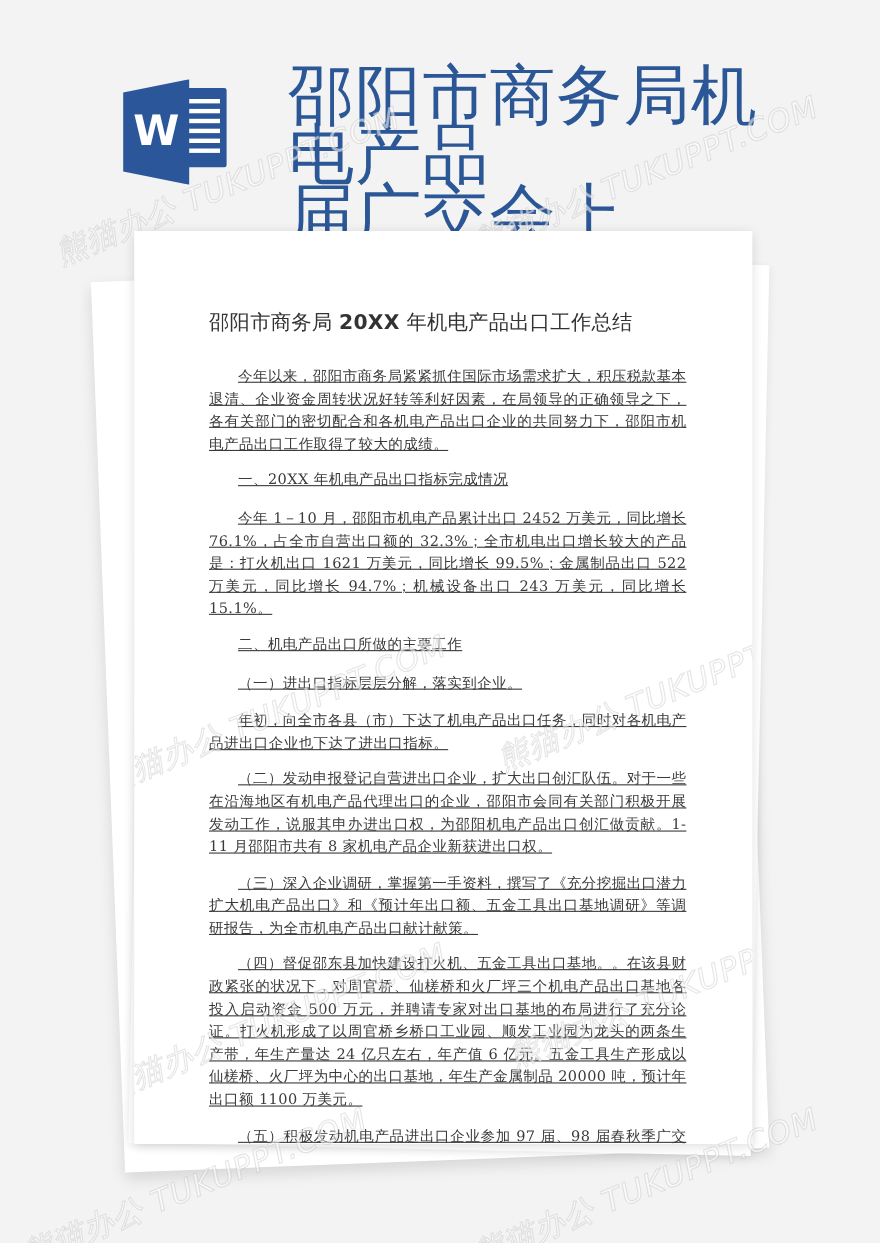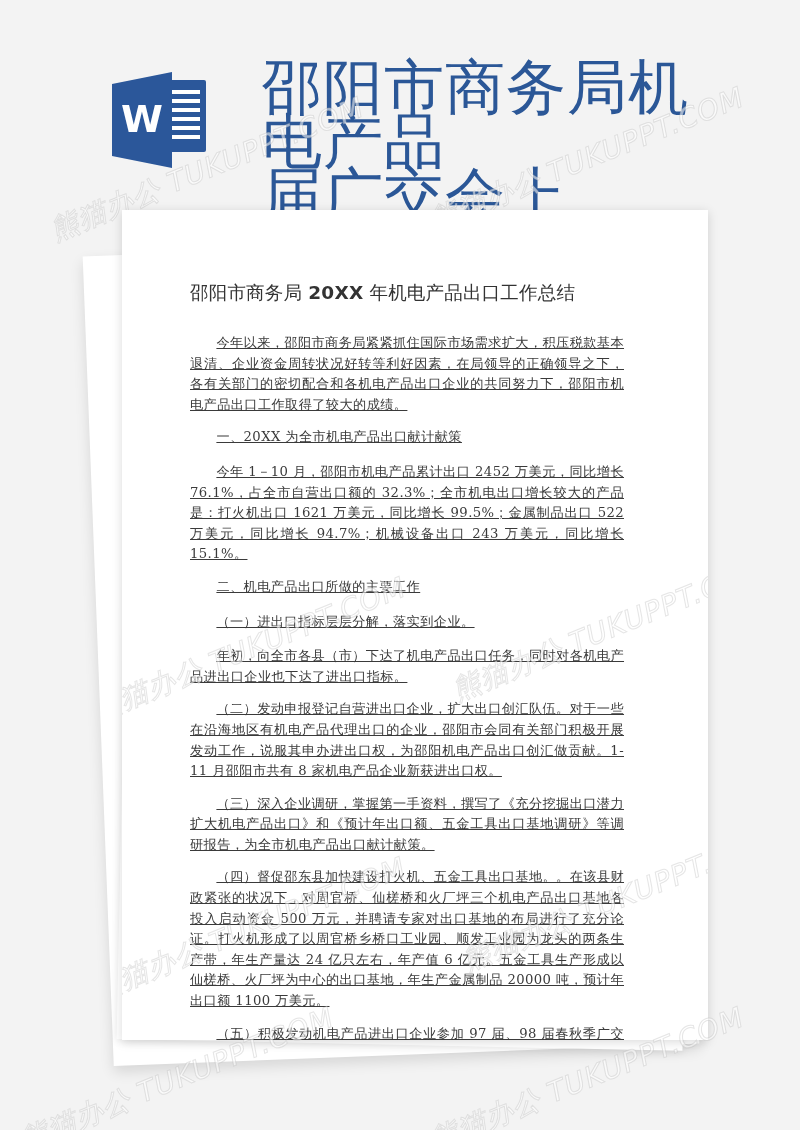--- a/index.html
+++ b/index.html
@@ -25,21 +25,20 @@
     position: absolute; left: 125px; top: 235px; width: 566px; height: 810px;
     background: #ffffff;
     transform: rotate(1.2deg);
     box-shadow: 0 2px 8px rgba(0,0,0,0.08);
   }
   .page {
     position: absolute; left: 122px; top: 210px; width: 562px; height: 830px;
     background: #ffffff;
     box-shadow: 0 2px 10px rgba(0,0,0,0.15);
     overflow: hidden;
-    padding-left: 24px;
   }
   .page-inner { position: absolute; left: 68px; top: 70px; width: 434px; }
   .page-heading {
     font-family: "DejaVu Sans", "Liberation Sans", sans-serif;
     font-size: 18.5px; color: #333; margin: 0 0 28px 0; font-weight: normal;
     white-space: nowrap; letter-spacing: 0.2px;
   }
   .page-heading b { font-weight: bold; }
   .para {
     font-size: 13.2px; line-height: 20.6px; color: #3a3a3a;
@@ -84,21 +83,21 @@
 <div class="watermark" style="left:40px; top:150px;">熊猫办公 TUKUPPT.COM</div>
 <div class="watermark" style="left:420px; top:140px;">熊猫办公 TUKUPPT.COM</div>
 
 <div class="sheet-back"></div>
 <div class="sheet-back2"></div>
 
 <div class="page">
   <div class="page-inner">
     <div class="page-heading"><span>邵阳市商务局 </span><b>20XX</b><span> 年机电产品出口工作总结</span></div>
     <p class="para">今年以来，邵阳市商务局紧紧抓住国际市场需求扩大，积压税款基本退清、企业资金周转状况好转等利好因素，在局领导的正确领导之下，各有关部门的密切配合和各机电产品出口企业的共同努力下，邵阳市机电产品出口工作取得了较大的成绩。</p>
-    <p class="para section">一、20XX 为全市机电产品出口献计献策</p>
+    <p class="para section">一、20XX 年机电产品出口指标完成情况</p>
     <p class="para">今年 1－10 月，邵阳市机电产品累计出口 2452 万美元，同比增长 76.1%，占全市自营出口额的 32.3%；全市机电出口增长较大的产品是：打火机出口 1621 万美元，同比增长 99.5%；金属制品出口 522 万美元，同比增长 94.7%；机械设备出口 243 万美元，同比增长 15.1%。</p>
     <p class="para section">二、机电产品出口所做的主要工作</p>
     <p class="para section">（一）进出口指标层层分解，落实到企业。</p>
     <p class="para">年初，向全市各县（市）下达了机电产品出口任务，同时对各机电产品进出口企业也下达了进出口指标。</p>
     <p class="para">（二）发动申报登记自营进出口企业，扩大出口创汇队伍。对于一些在沿海地区有机电产品代理出口的企业，邵阳市会同有关部门积极开展发动工作，说服其申办进出口权，为邵阳机电产品出口创汇做贡献。1-11 月邵阳市共有 8 家机电产品企业新获进出口权。</p>
     <p class="para">（三）深入企业调研，掌握第一手资料，撰写了《充分挖掘出口潜力 扩大机电产品出口》和《预计年出口额、五金工具出口基地调研》等调研报告，为全市机电产品出口献计献策。</p>
     <p class="para">（四）督促邵东县加快建设打火机、五金工具出口基地。。在该县财政紧张的状况下，对周官桥、仙槎桥和火厂坪三个机电产品出口基地各投入启动资金 500 万元，并聘请专家对出口基地的布局进行了充分论证。打火机形成了以周官桥乡桥口工业园、顺发工业园为龙头的两条生产带，年生产量达 24 亿只左右，年产值 6 亿元。五金工具生产形成以仙槎桥、火厂坪为中心的出口基地，年生产金属制品 20000 吨，预计年出口额 1100 万美元。</p>
     <p class="para">（五）积极发动机电产品进出口企业参加 97 届、98 届春秋季广交会、20XX 年东盟博览会、20XX 乌干达国际博览会和阿联酋沙迦商品展销会。第 98 届广交会上，全市机电产品出口成交额达 1220 万美元，比上届增长 47%，创我市自参加广交会以来机电产品进出口成交历史新高。主要成交产品有打火</p>
   </div>
   <div class="watermark" style="left:-40px; top:420px;">熊猫办公 TUKUPPT.COM</div>

